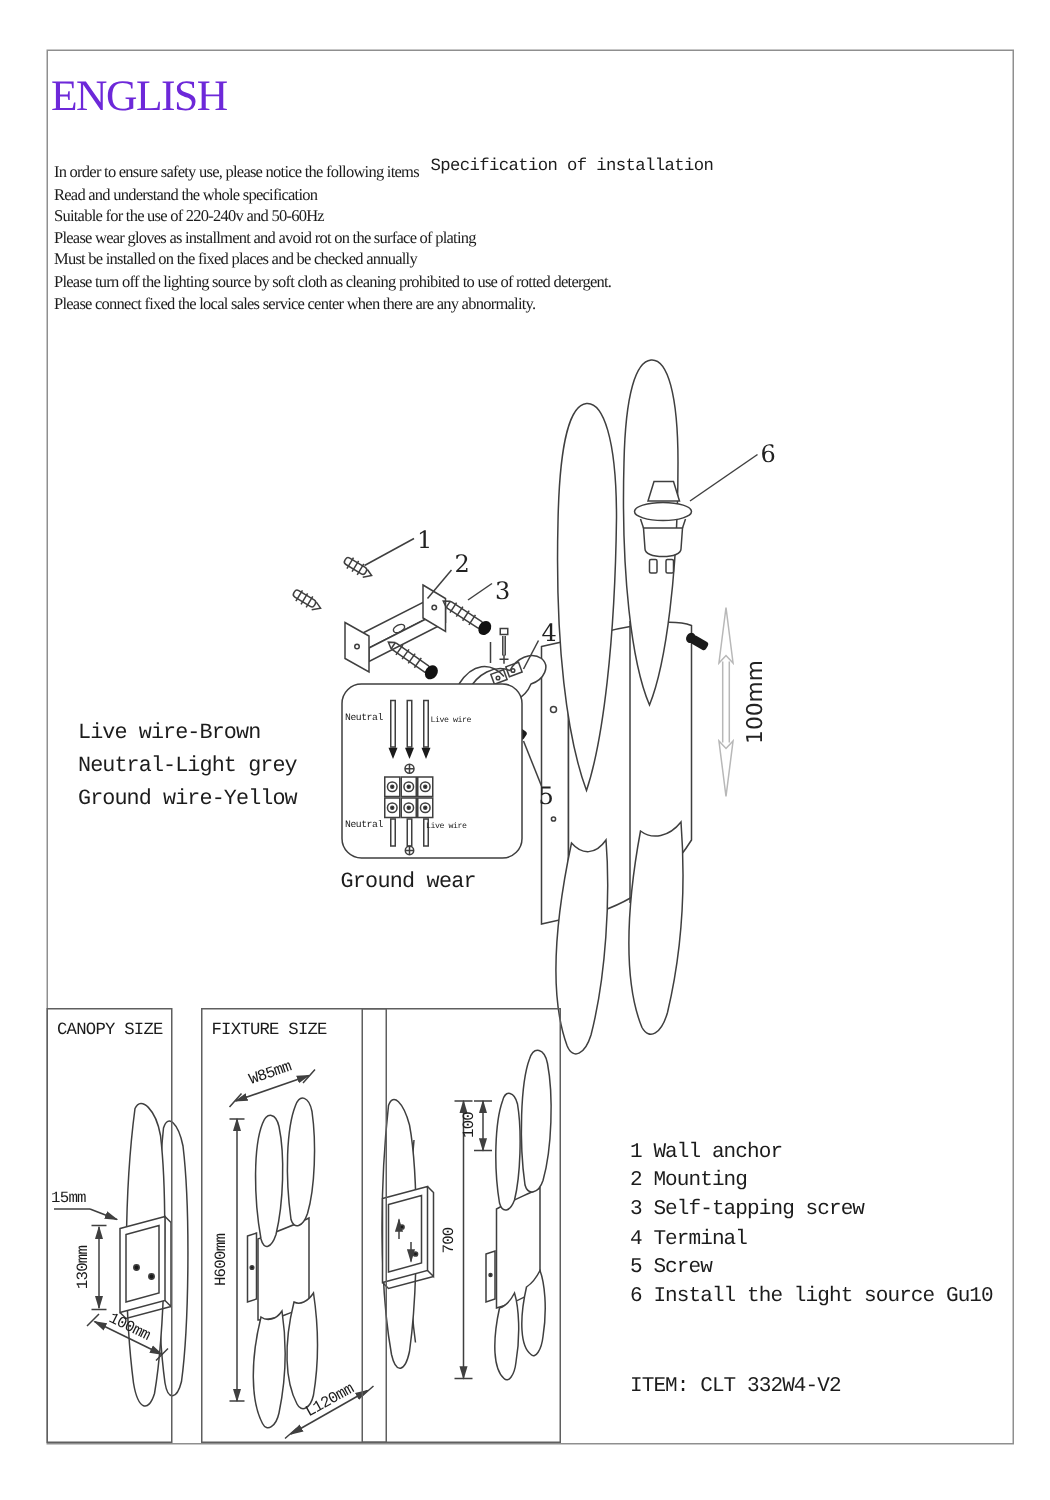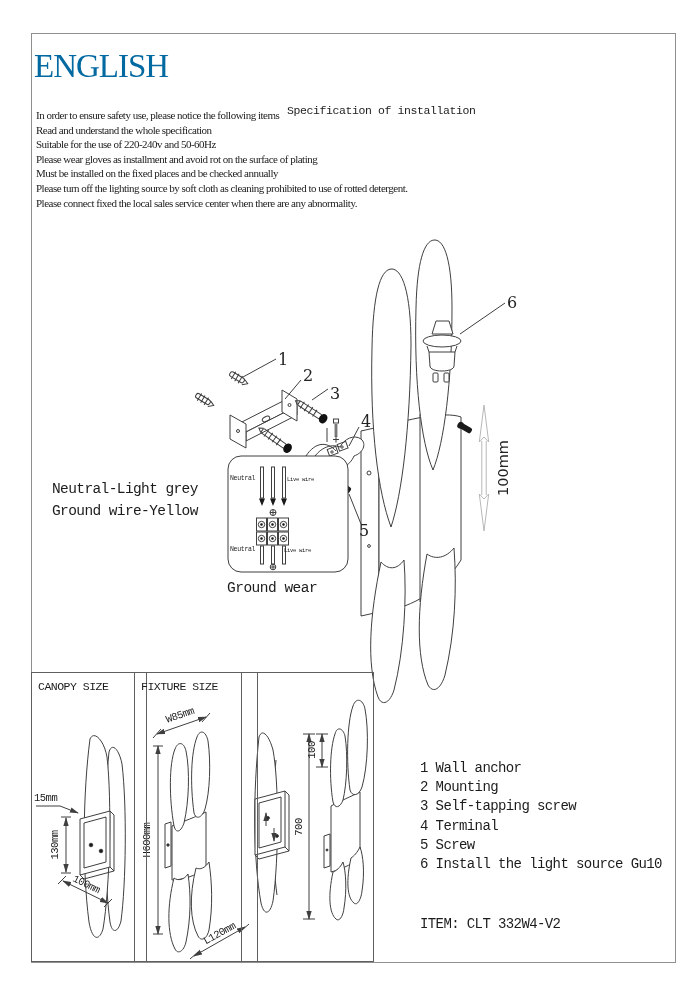--- a/index.html
+++ b/index.html
@@ -1,29 +1,29 @@
 <!DOCTYPE html>
 <html><head>
 <meta charset="utf-8">
 <style>
   html,body{margin:0;padding:0;background:#fff;}
   .sheet{position:relative;width:700px;height:1000px;background:#fff;overflow:hidden;
          font-family:"Liberation Mono", monospace;color:#1c1c1c;}
   .page-border{position:absolute;left:31px;top:33px;width:643px;height:928px;
                border:1px solid #8f8f8f;}
   .lang-title{position:absolute;left:34px;top:48px;font-family:"Liberation Serif",serif;
-              font-size:33px;letter-spacing:-1px;color:#0369a1;}
+              font-size:29px;letter-spacing:-1px;color:#6d28d9;}
   .spec-title{position:absolute;left:287px;top:104px;font-size:11.5px;letter-spacing:-0.4px;}
   .safety{position:absolute;left:36px;top:108px;font-size:11px;line-height:14.6px;
           letter-spacing:-0.5px;white-space:nowrap;font-family:Liberation Serif, serif;}
   .wire-colors{position:absolute;left:52px;top:478px;font-size:14.5px;line-height:22px;
                letter-spacing:-0.6px;white-space:nowrap;}
   .ground-caption{position:absolute;left:227px;top:580px;font-size:14.5px;letter-spacing:-0.5px;}
   .panel{position:absolute;top:672px;height:290px;border:1px solid #5f5f5f;box-sizing:border-box;}
-  .panel-canopy{left:31px;width:116px;}
+  .panel-canopy{left:31px;width:84px;}
   .panel-fixture{left:134px;width:124px;}
   .panel-side{left:241px;width:133px;}
   .panel-title{position:absolute;left:6px;top:7px;font-size:11.5px;letter-spacing:-0.5px;
                white-space:nowrap;}
   .parts{position:absolute;left:420px;top:759px;font-size:14px;line-height:19.2px;
          letter-spacing:-0.6px;white-space:nowrap;}
   .item-code{position:absolute;left:420px;top:916px;font-size:14px;letter-spacing:-0.6px;}
   svg{position:absolute;left:0;top:0;}
   svg text{font-family:"Liberation Mono",monospace;fill:#1c1c1c;}
   .dim-t{font-size:10.5px;letter-spacing:-0.5px;}
@@ -266,20 +266,21 @@
     <div>In order to ensure safety use, please notice the following items</div>
     <div>Read and understand the whole specification</div>
     <div>Suitable for the use of 220-240v and 50-60Hz</div>
     <div>Please wear gloves as installment and avoid rot on the surface of plating</div>
     <div>Must be installed on the fixed places and be checked annually</div>
     <div>Please turn off the lighting source by soft cloth as cleaning prohibited to use of rotted detergent.</div>
     <div>Please connect fixed the local sales service center when there are any abnormality.</div>
   </div>
 
   <div class="wire-colors">
+    <div>Live wire-Brown</div>
     <div>Neutral-Light grey</div>
     <div>Ground wire-Yellow</div>
   </div>
 
   <div class="ground-caption">Ground wear</div>
 
   <div class="panel panel-canopy">
     <div class="panel-title">CANOPY SIZE</div>
   </div>
   <div class="panel panel-fixture">

